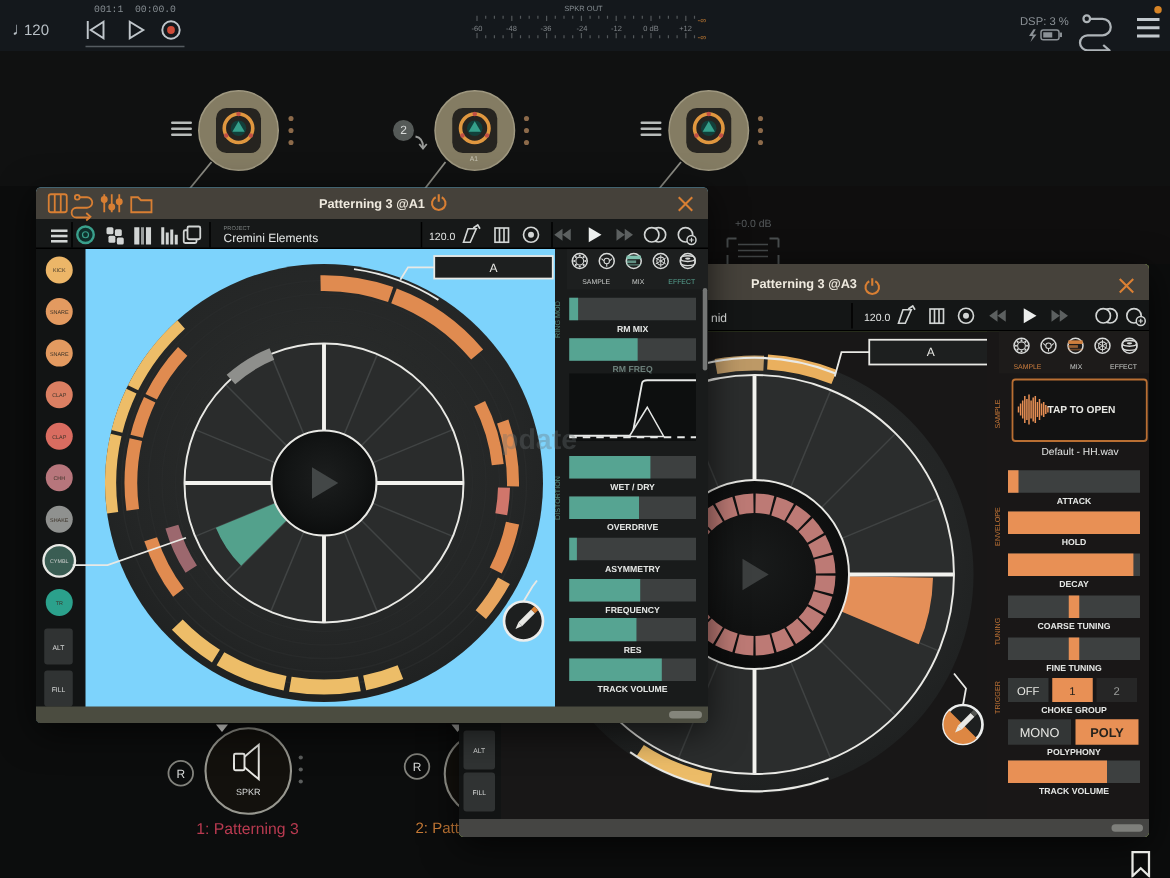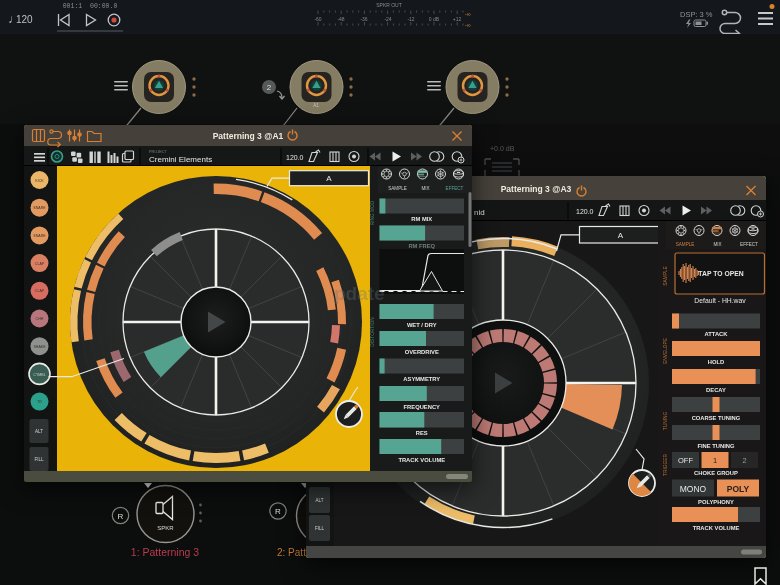--- a/index.html
+++ b/index.html
@@ -405,21 +405,21 @@
 <text transform="translate(360.5 100) rotate(-90)" font-size="4.8" fill="#bf7336" text-anchor="middle">SAMPLE</text>
 <text transform="translate(360.5 175) rotate(-90)" font-size="4.8" fill="#bf7336" text-anchor="middle">ENVELOPE</text>
 <text transform="translate(360.5 245) rotate(-90)" font-size="4.8" fill="#bf7336" text-anchor="middle">TUNING</text>
 <text transform="translate(360.5 289) rotate(-90)" font-size="4.8" fill="#bf7336" text-anchor="middle">TRIGGER</text>
 
     <rect x="0" y="370" width="460" height="12" fill="#454543"></rect>
     <rect x="435" y="373.5" width="21" height="5" rx="2.5" fill="#7e7f7b"></rect>
   </svg>
 </div>
 
-<div class="win" style="left:24px;top:125px;width:448px;height:357px;background:#eab308;box-shadow:0 6px 24px rgba(0,0,0,0.65)">
+<div class="win" style="left:24px;top:125px;width:448px;height:357px;background:#7dd3fc;box-shadow:0 6px 24px rgba(0,0,0,0.65)">
   <div style="position:absolute;left:0;top:0;width:448px;height:21px;background:#45413a"></div>
   <div style="position:absolute;left:0;top:21px;width:448px;height:19.5px;background:#161818;border-bottom:1px solid #000"></div>
   <svg width="448" height="357" viewBox="0 0 448 357" style="position:absolute;left:0;top:0" xmlns="http://www.w3.org/2000/svg">
 
     <g stroke="#d97f33" stroke-width="1.2" fill="none">
     <rect x="8.5" y="4.5" width="12" height="12" rx="1.5"></rect>
     <line x1="12.5" y1="4.5" x2="12.5" y2="16.5"></line>
           <line x1="16.5" y1="4.5" x2="16.5" y2="16.5"></line>
     <circle cx="27.5" cy="6.5" r="1.6"></circle>
     <path d="M 29 6.5 h 5 a 3.5 3.5 0 0 1 0 7 h -7 a 3 3 0 0 0 0 6.5 h 9"></path>

